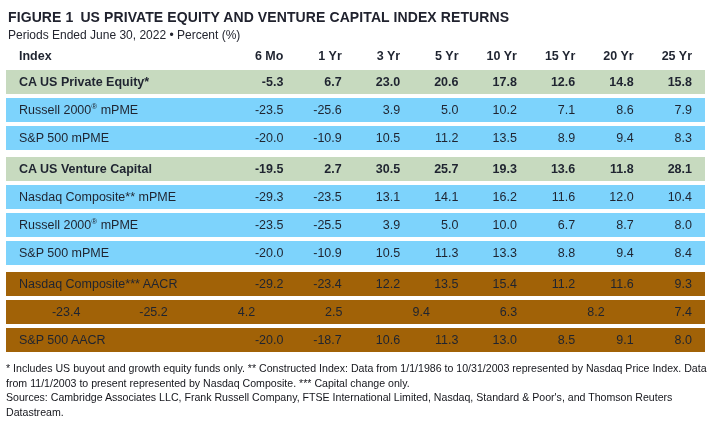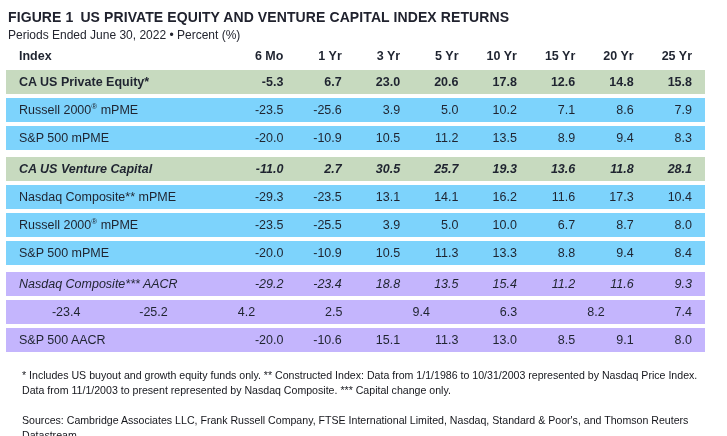--- a/index.html
+++ b/index.html
@@ -13,30 +13,30 @@
     font-size:14px;font-weight:bold;color:#20222e;
     margin:3px 0 3px 2px;letter-spacing:0.1px;white-space:nowrap;
   }
   .figure-title .fig-label{margin-right:7px;}
   .subtitle{font-size:12px;color:#23252f;margin:0 0 2px 2px;}
 
   .table{width:699px;}
   .hrow,.row{display:flex;align-items:center;font-size:12.5px;}
   .hrow{height:20px;margin-top:4px;font-weight:bold;}
   .row{height:24px;margin-top:4px;}
-  .row.group-start{margin-top:7px;font-style:italic;}
+  .row.group-start{margin-top:7px;}
   .row.highlight{background:#c7dabf;font-weight:bold;}
   .row.blue{background:#7dd3fc;}
-  .row.gray{background:#c4b5fd;}
+  .row.gray{background:#a16207;}
   .col-index{width:232px;box-sizing:border-box;padding-left:13px;white-space:nowrap;}
   .col-num{flex:1;text-align:right;box-sizing:border-box;padding-right:13px;white-space:nowrap;}
   sup{font-size:8px;line-height:0;}
 
   .footnotes{margin:9px 2px 0 0;width:717px;font-size:10.6px;line-height:14.6px;color:#15161c;}
-  .footnotes p{margin:16px;}
+  .footnotes p{margin:0;}
 </style>
 </head>
 <body>
 
 <div class="page">
 
   <div class="figure-title">
     <span class="fig-label">FIGURE 1</span><span>US PRIVATE EQUITY AND VENTURE CAPITAL INDEX RETURNS</span>
   </div>
   <div class="subtitle">Periods Ended June 30, 2022 • Percent (%)</div>
@@ -86,39 +86,39 @@
       <div class="col-num">10.5</div>
       <div class="col-num">11.2</div>
       <div class="col-num">13.5</div>
       <div class="col-num">8.9</div>
       <div class="col-num">9.4</div>
       <div class="col-num">8.3</div>
     </div>
 
     <div class="row highlight group-start">
       <div class="col-index"><span>CA US Venture Capital</span><sup></sup><span></span></div>
-      <div class="col-num">-11.0</div>
+      <div class="col-num">-19.5</div>
       <div class="col-num">2.7</div>
       <div class="col-num">30.5</div>
       <div class="col-num">25.7</div>
       <div class="col-num">19.3</div>
       <div class="col-num">13.6</div>
       <div class="col-num">11.8</div>
       <div class="col-num">28.1</div>
     </div>
 
     <div class="row blue">
       <div class="col-index"><span>Nasdaq Composite** mPME</span><sup></sup><span></span></div>
       <div class="col-num">-29.3</div>
       <div class="col-num">-23.5</div>
       <div class="col-num">13.1</div>
       <div class="col-num">14.1</div>
       <div class="col-num">16.2</div>
       <div class="col-num">11.6</div>
-      <div class="col-num">17.3</div>
+      <div class="col-num">12.0</div>
       <div class="col-num">10.4</div>
     </div>
 
     <div class="row blue">
       <div class="col-index"><span>Russell 2000</span><sup>®</sup><span> mPME</span></div>
       <div class="col-num">-23.5</div>
       <div class="col-num">-25.5</div>
       <div class="col-num">3.9</div>
       <div class="col-num">5.0</div>
       <div class="col-num">10.0</div>
@@ -136,21 +136,21 @@
       <div class="col-num">13.3</div>
       <div class="col-num">8.8</div>
       <div class="col-num">9.4</div>
       <div class="col-num">8.4</div>
     </div>
 
     <div class="row gray group-start">
       <div class="col-index"><span>Nasdaq Composite*** AACR</span><sup></sup><span></span></div>
       <div class="col-num">-29.2</div>
       <div class="col-num">-23.4</div>
-      <div class="col-num">18.8</div>
+      <div class="col-num">12.2</div>
       <div class="col-num">13.5</div>
       <div class="col-num">15.4</div>
       <div class="col-num">11.2</div>
       <div class="col-num">11.6</div>
       <div class="col-num">9.3</div>
     </div>
 
     <div class="row gray">
       <div class="col-num">-23.4</div>
       <div class="col-num">-25.2</div>
@@ -158,22 +158,22 @@
       <div class="col-num">2.5</div>
       <div class="col-num">9.4</div>
       <div class="col-num">6.3</div>
       <div class="col-num">8.2</div>
       <div class="col-num">7.4</div>
     </div>
 
     <div class="row gray">
       <div class="col-index"><span>S&amp;P 500 AACR</span><sup></sup><span></span></div>
       <div class="col-num">-20.0</div>
-      <div class="col-num">-10.6</div>
-      <div class="col-num">15.1</div>
+      <div class="col-num">-18.7</div>
+      <div class="col-num">10.6</div>
       <div class="col-num">11.3</div>
       <div class="col-num">13.0</div>
       <div class="col-num">8.5</div>
       <div class="col-num">9.1</div>
       <div class="col-num">8.0</div>
     </div>
 
   </div>
 
   <div class="footnotes">

